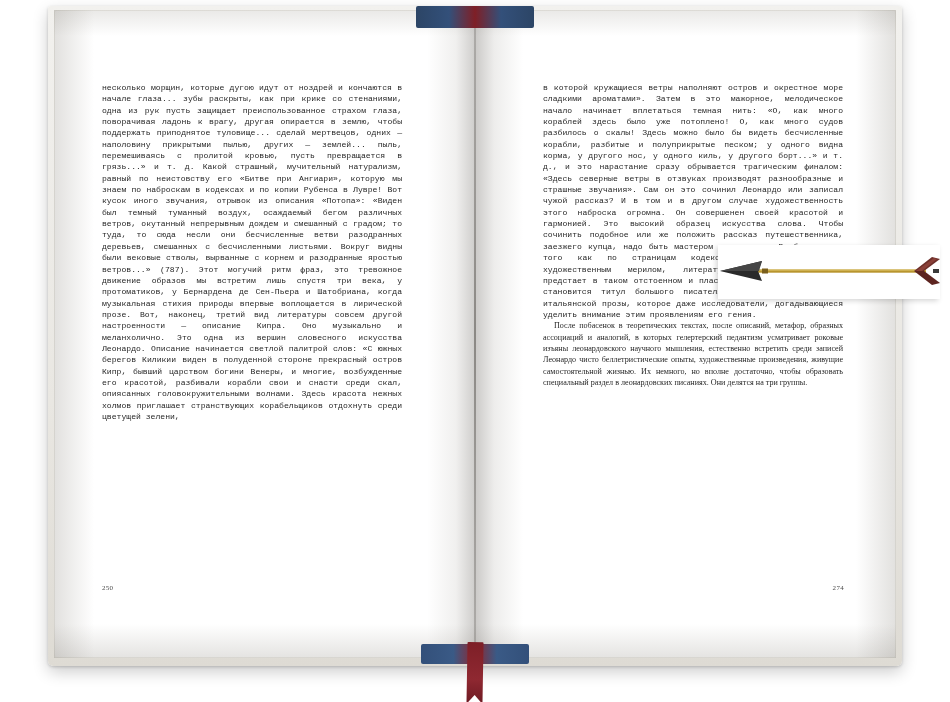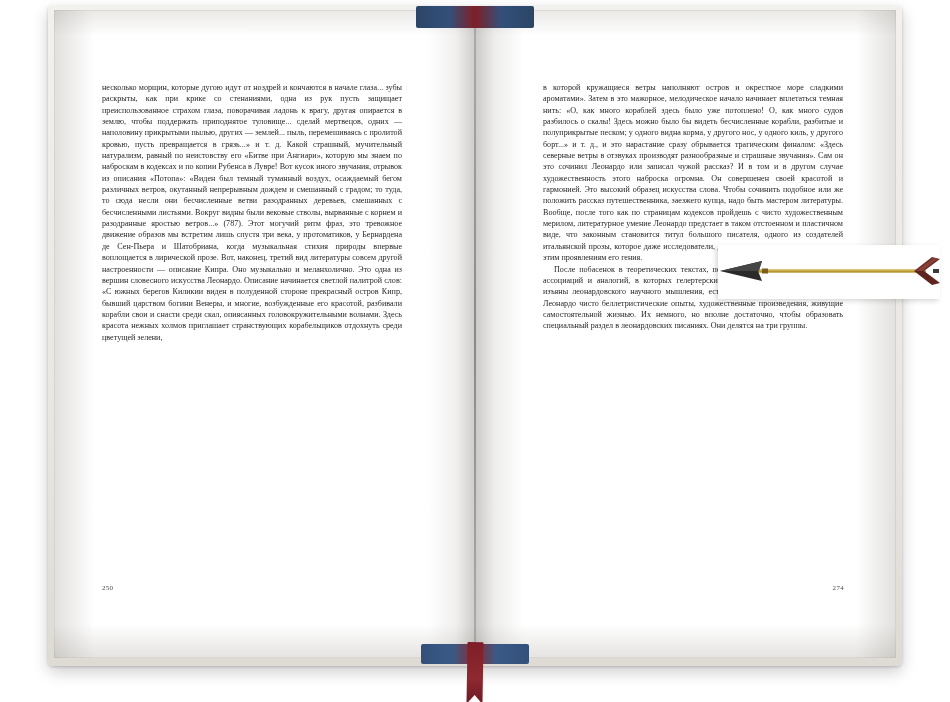--- a/index.html
+++ b/index.html
@@ -173,21 +173,21 @@
     text-justify: inter-word;
     hyphens: manual;
   }
   .page.left .column  { left: 48px; }
   .page.right .column { left: 68px; }
 
   .column p {
     margin: 0;
     text-indent: 11px;
   }
-  .column p.noindent { text-indent: 0; }
+  .column p.noindent { text-indent: 0; font-family: Liberation Mono, monospace; }
 
   .folio {
     position: absolute;
     bottom: 66px;
     font-size: 7px;
     color: #4a4a4a;
     letter-spacing: 0.3px;
   }
   .page.left .folio  { left: 48px; }
   .page.right .folio { right: 52px; }

